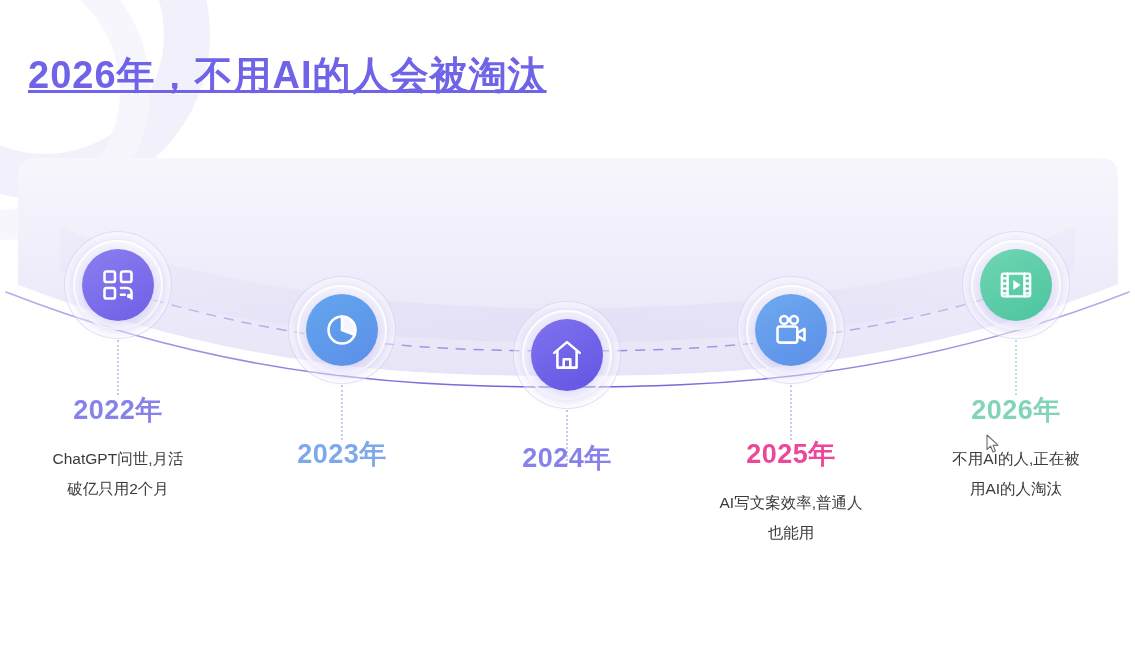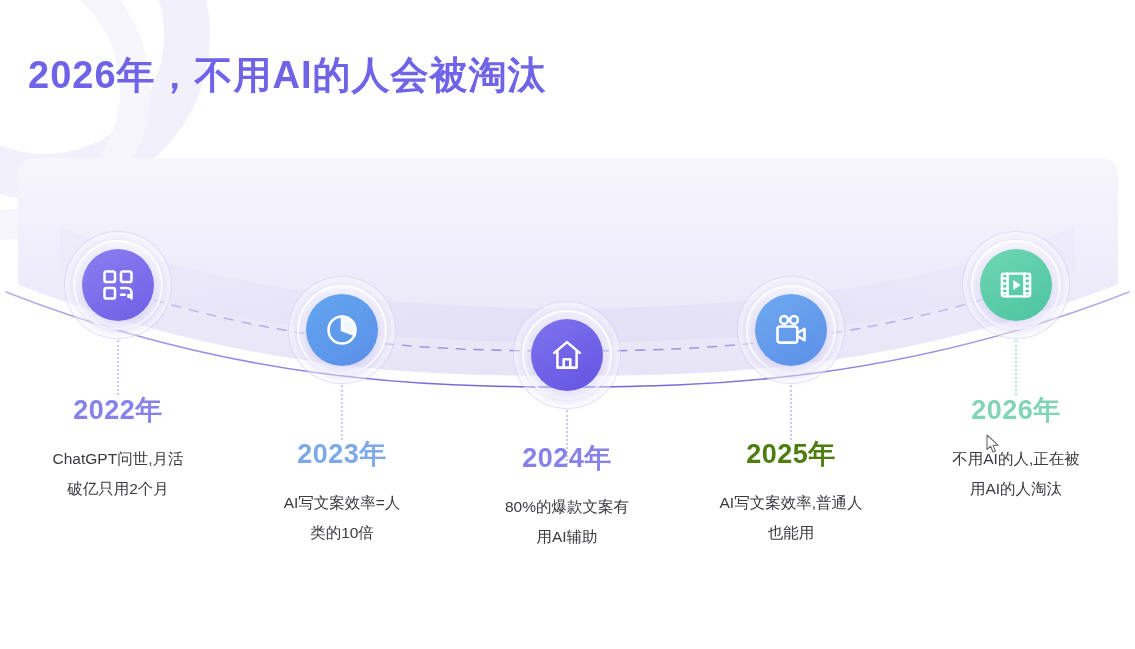--- a/index.html
+++ b/index.html
@@ -40,20 +40,21 @@
   
   .title {
     position:absolute;
     left:28px; top:50px;
     font-size:38px;
     font-weight:bold;
     letter-spacing:1px;
     color:#6f63e8;
     white-space:nowrap;
     text-shadow:0 1px 0 rgba(255,255,255,.6);
+    text-decoration:underline;
   }
 
   
   .band-svg {
     position:absolute;
     left:0; top:140px;
     width:1135px; height:250px;
     pointer-events:none;
   }
 
@@ -211,59 +212,55 @@
       <circle cx="12" cy="12" r="9"></circle>
       <path d="M12 12 L12 3"></path>
       <path d="M12 12 L20.4 15.2"></path>
       <path d="M12 3 A9 9 0 0 1 20.4 15.2 L12 12 Z" fill="#ffffff" stroke="none" opacity=".92"></path>
     </svg>
           </span>
      </div>
       </div>
       <div class="caption" style="left: 342px; top: 436px; text-align: center;">
         <div class="year" style="color:#7ea9e9">2023年</div>
-     <div class="desc">AI写文案效率=人
-类的10倍</div>
       </div>
       <div class="drop" style="left: 567px; top: 410px; height: 55px;"></div>
       <div class="node" style="left: 567px; top: 355px;">
         <div class="halo-outer"></div>
      <div class="halo-inner"></div>
      <div class="disc" style="background:linear-gradient(150deg, #7f73ee 0%, #6354e2 100%)">
        <span>
     <svg viewBox="0 0 24 24" fill="none" stroke="#ffffff" stroke-width="1.7" stroke-linecap="round" stroke-linejoin="round">
       <path d="M3.5 10.6 L12 3.4 L20.5 10.6"></path>
       <path d="M5.6 9.4 V20.4 h12.8 V9.4"></path>
       <path d="M9.8 20.4 v-5.6 h4.4 v5.6"></path>
     </svg>
           </span>
      </div>
       </div>
       <div class="caption" style="left: 567px; top: 440px;">
         <div class="year" style="color:#8782ea">2024年</div>
-     <div class="desc">80%的爆款文案有
-用AI辅助</div>
       </div>
       <div class="drop" style="left: 791px; top: 385px; height: 55px;"></div>
       <div class="node" style="left: 791px; top: 330px;">
         <div class="halo-outer"></div>
      <div class="halo-inner"></div>
      <div class="disc" style="background:linear-gradient(150deg, #6fa9f0 0%, #5b8fe8 100%)">
        <span>
     <svg viewBox="0 0 24 24" fill="none" stroke="#ffffff" stroke-width="1.7" stroke-linecap="round" stroke-linejoin="round">
       <circle cx="7.4" cy="5.3" r="2.6"></circle>
       <circle cx="14" cy="5.3" r="2.6"></circle>
       <rect x="3" y="9.6" width="13.2" height="10.8" rx="1.6"></rect>
       <path d="M16.2 14 L21 11.2 v7.6 L16.2 16 Z"></path>
     </svg>
           </span>
      </div>
       </div>
       <div class="caption" style="left: 791px; top: 436px;">
-        <div class="year" style="color:#4d7c0f">2025年</div>
+        <div class="year" style="color:#ec4899">2025年</div>
      <div class="desc">AI写文案效率,普通人
 也能用</div>
       </div>
       <div class="drop green" style="left: 1016px; top: 340px; height: 55px;"></div>
       <div class="node" style="left: 1016px; top: 285px;">
         <div class="halo-outer"></div>
      <div class="halo-inner"></div>
      <div class="disc" style="background:linear-gradient(150deg, #6fd7b2 0%, #4cc3a0 100%)">
        <span>
     <svg viewBox="0 0 24 24" fill="none" stroke="#ffffff" stroke-width="1.6" stroke-linecap="round" stroke-linejoin="round">

